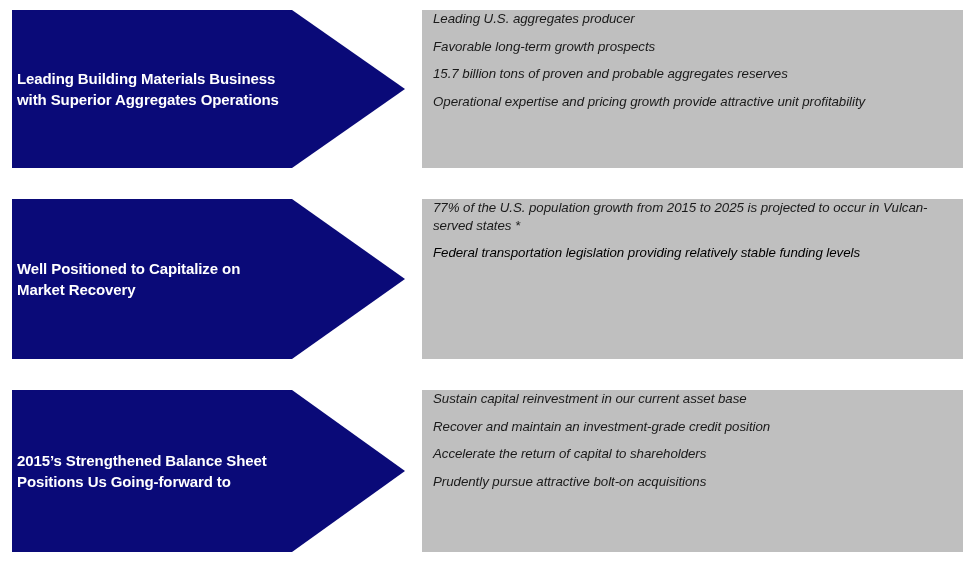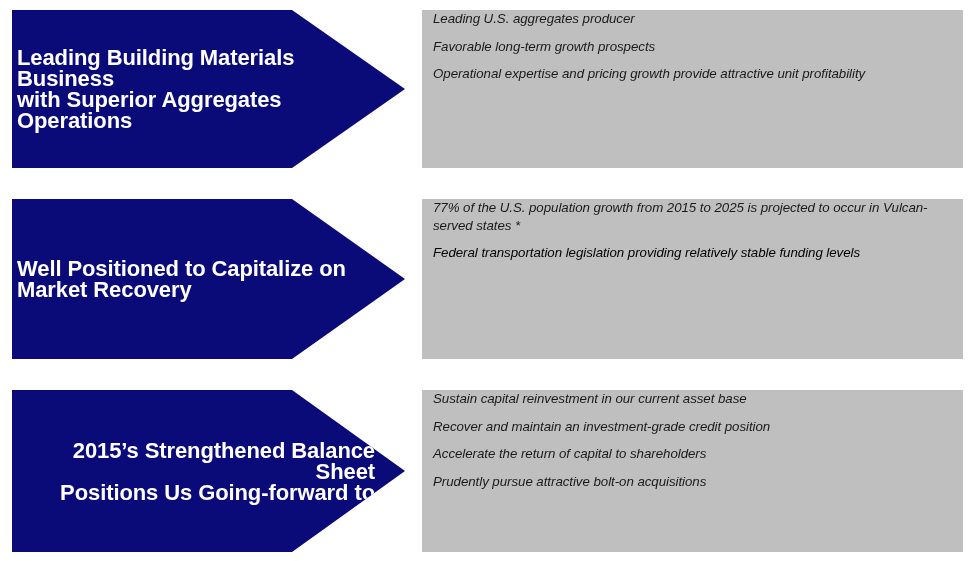--- a/index.html
+++ b/index.html
@@ -31,21 +31,21 @@
     width: 393px;
     height: 100%;
     background: #0A0A78;
     -webkit-clip-path: polygon(0 0, 71.25% 0, 100% 50%, 71.25% 100%, 0 100%);
     clip-path: polygon(0 0, 71.25% 0, 100% 50%, 71.25% 100%, 0 100%);
     display: flex;
     align-items: center;
   }
   .arrow-title {
     color: #ffffff;
-    font-size: 22px;
+    font-size: 15px;
     font-weight: bold;
     line-height: 21px;
     padding-left: 5px;
     padding-right: 30px;
     letter-spacing: -0.1px;
     white-space: pre-line;
   }
   .panel {
     position: absolute;
     left: 422px;
@@ -84,40 +84,41 @@
 
   <div class="row" id="row-1">
     <div class="arrow" style="background: rgb(10, 10, 120);">
       <div class="arrow-title" style="color: rgb(255, 255, 255);">Leading Building Materials Business
 with Superior Aggregates Operations</div>
     </div>
     <div class="panel" style="background: rgb(191, 191, 191);">
       <div class="bullets">
         <p class="bullet" style="color: rgb(26, 26, 26);">Leading U.S. aggregates producer</p>
         <p class="bullet" style="color: rgb(26, 26, 26);">Favorable long-term growth prospects</p>
+        <p class="bullet" style="color: rgb(26, 26, 26);">15.7 billion tons of proven and probable aggregates reserves</p>
         <p class="bullet" style="color: rgb(26, 26, 26);">Operational expertise and pricing growth provide attractive unit profitability</p>
       </div>
     </div>
   </div>
 
   <div class="row" id="row-2">
     <div class="arrow" style="background: rgb(10, 10, 120);">
       <div class="arrow-title" style="color: rgb(255, 255, 255);">Well Positioned to Capitalize on
 Market Recovery</div>
     </div>
     <div class="panel" style="background: rgb(191, 191, 191);">
       <div class="bullets">
         <p class="bullet" style="color: rgb(26, 26, 26);">77% of the U.S. population growth from 2015 to 2025 is projected to occur in Vulcan-served states *</p>
         <p class="bullet" style="color: #000000;">Federal transportation legislation providing relatively stable funding levels</p>
       </div>
     </div>
   </div>
 
   <div class="row" id="row-3">
-    <div class="arrow" style="background: rgb(10, 10, 120); text-align: right;">
+    <div class="arrow" style="background: rgb(10, 10, 120);">
       <div class="arrow-title" style="color: rgb(255, 255, 255);">2015’s Strengthened Balance Sheet
 Positions Us Going-forward to</div>
     </div>
     <div class="panel" style="background: rgb(191, 191, 191);">
       <div class="bullets">
         <p class="bullet" style="color: rgb(26, 26, 26);">Sustain capital reinvestment in our current asset base</p>
         <p class="bullet" style="color: rgb(26, 26, 26);">Recover and maintain an investment-grade credit position</p>
         <p class="bullet" style="color: rgb(26, 26, 26);">Accelerate the return of capital to shareholders</p>
         <p class="bullet" style="color: rgb(26, 26, 26);">Prudently pursue attractive bolt-on acquisitions</p>
       </div>

